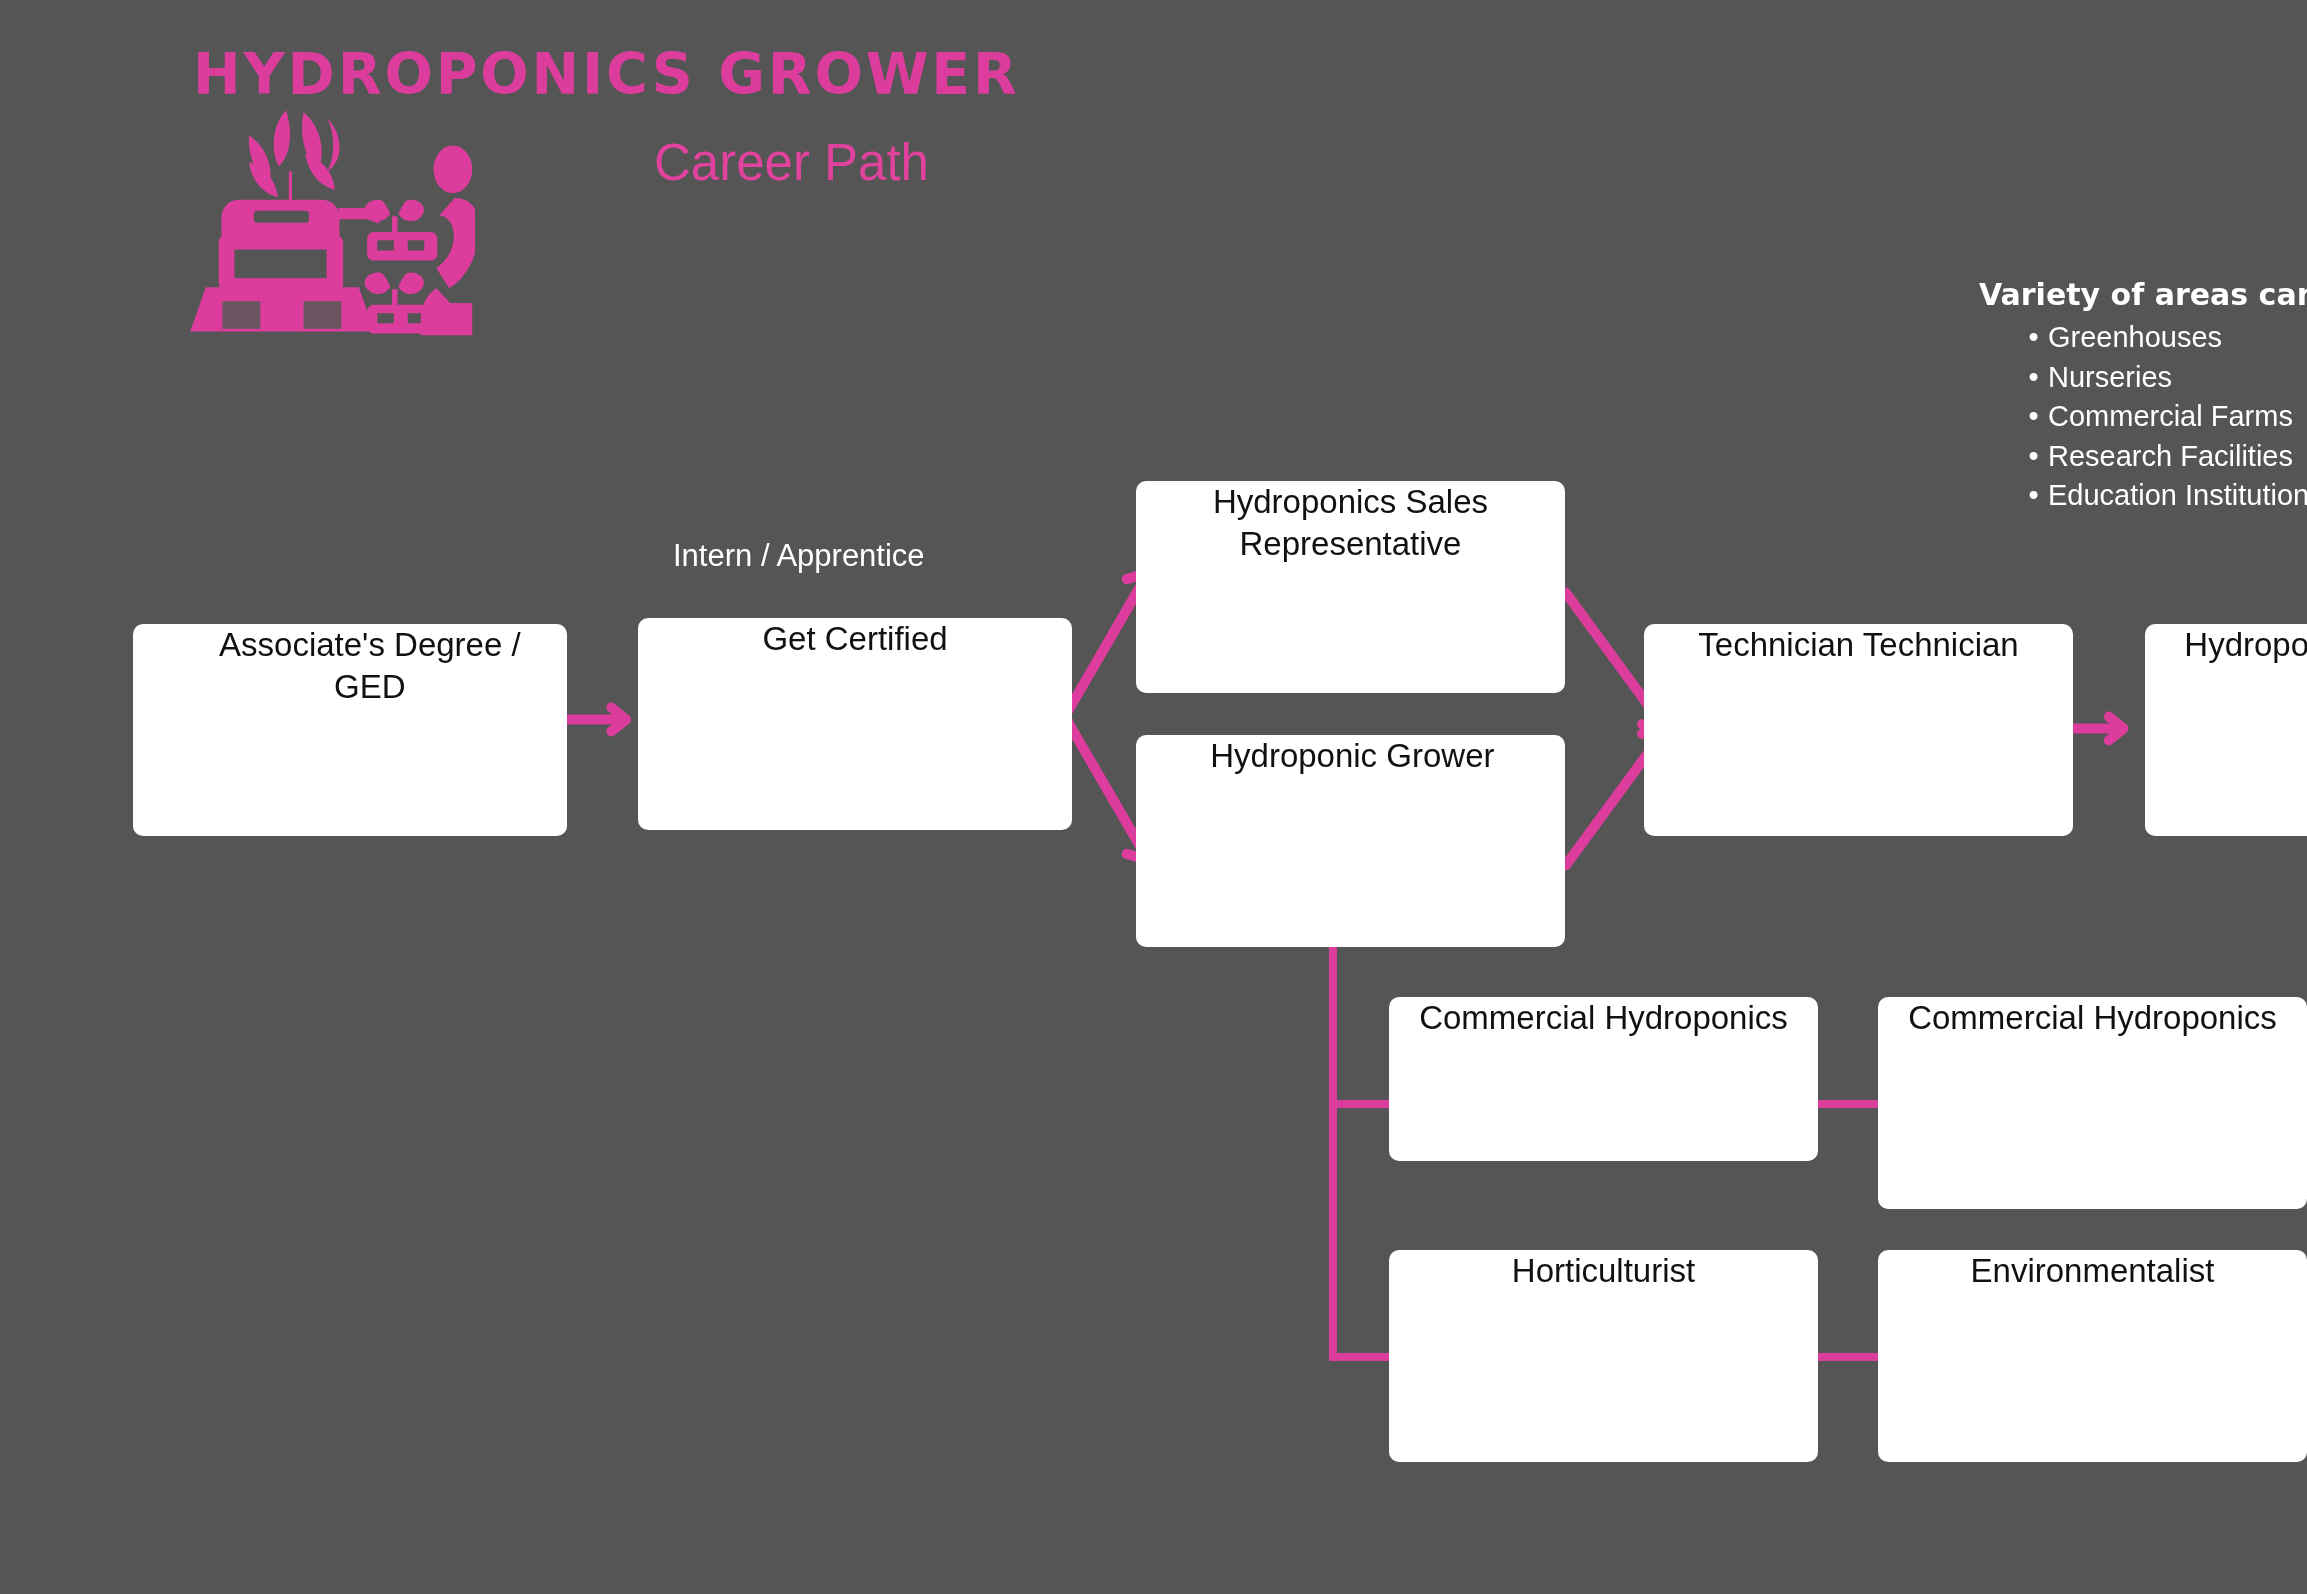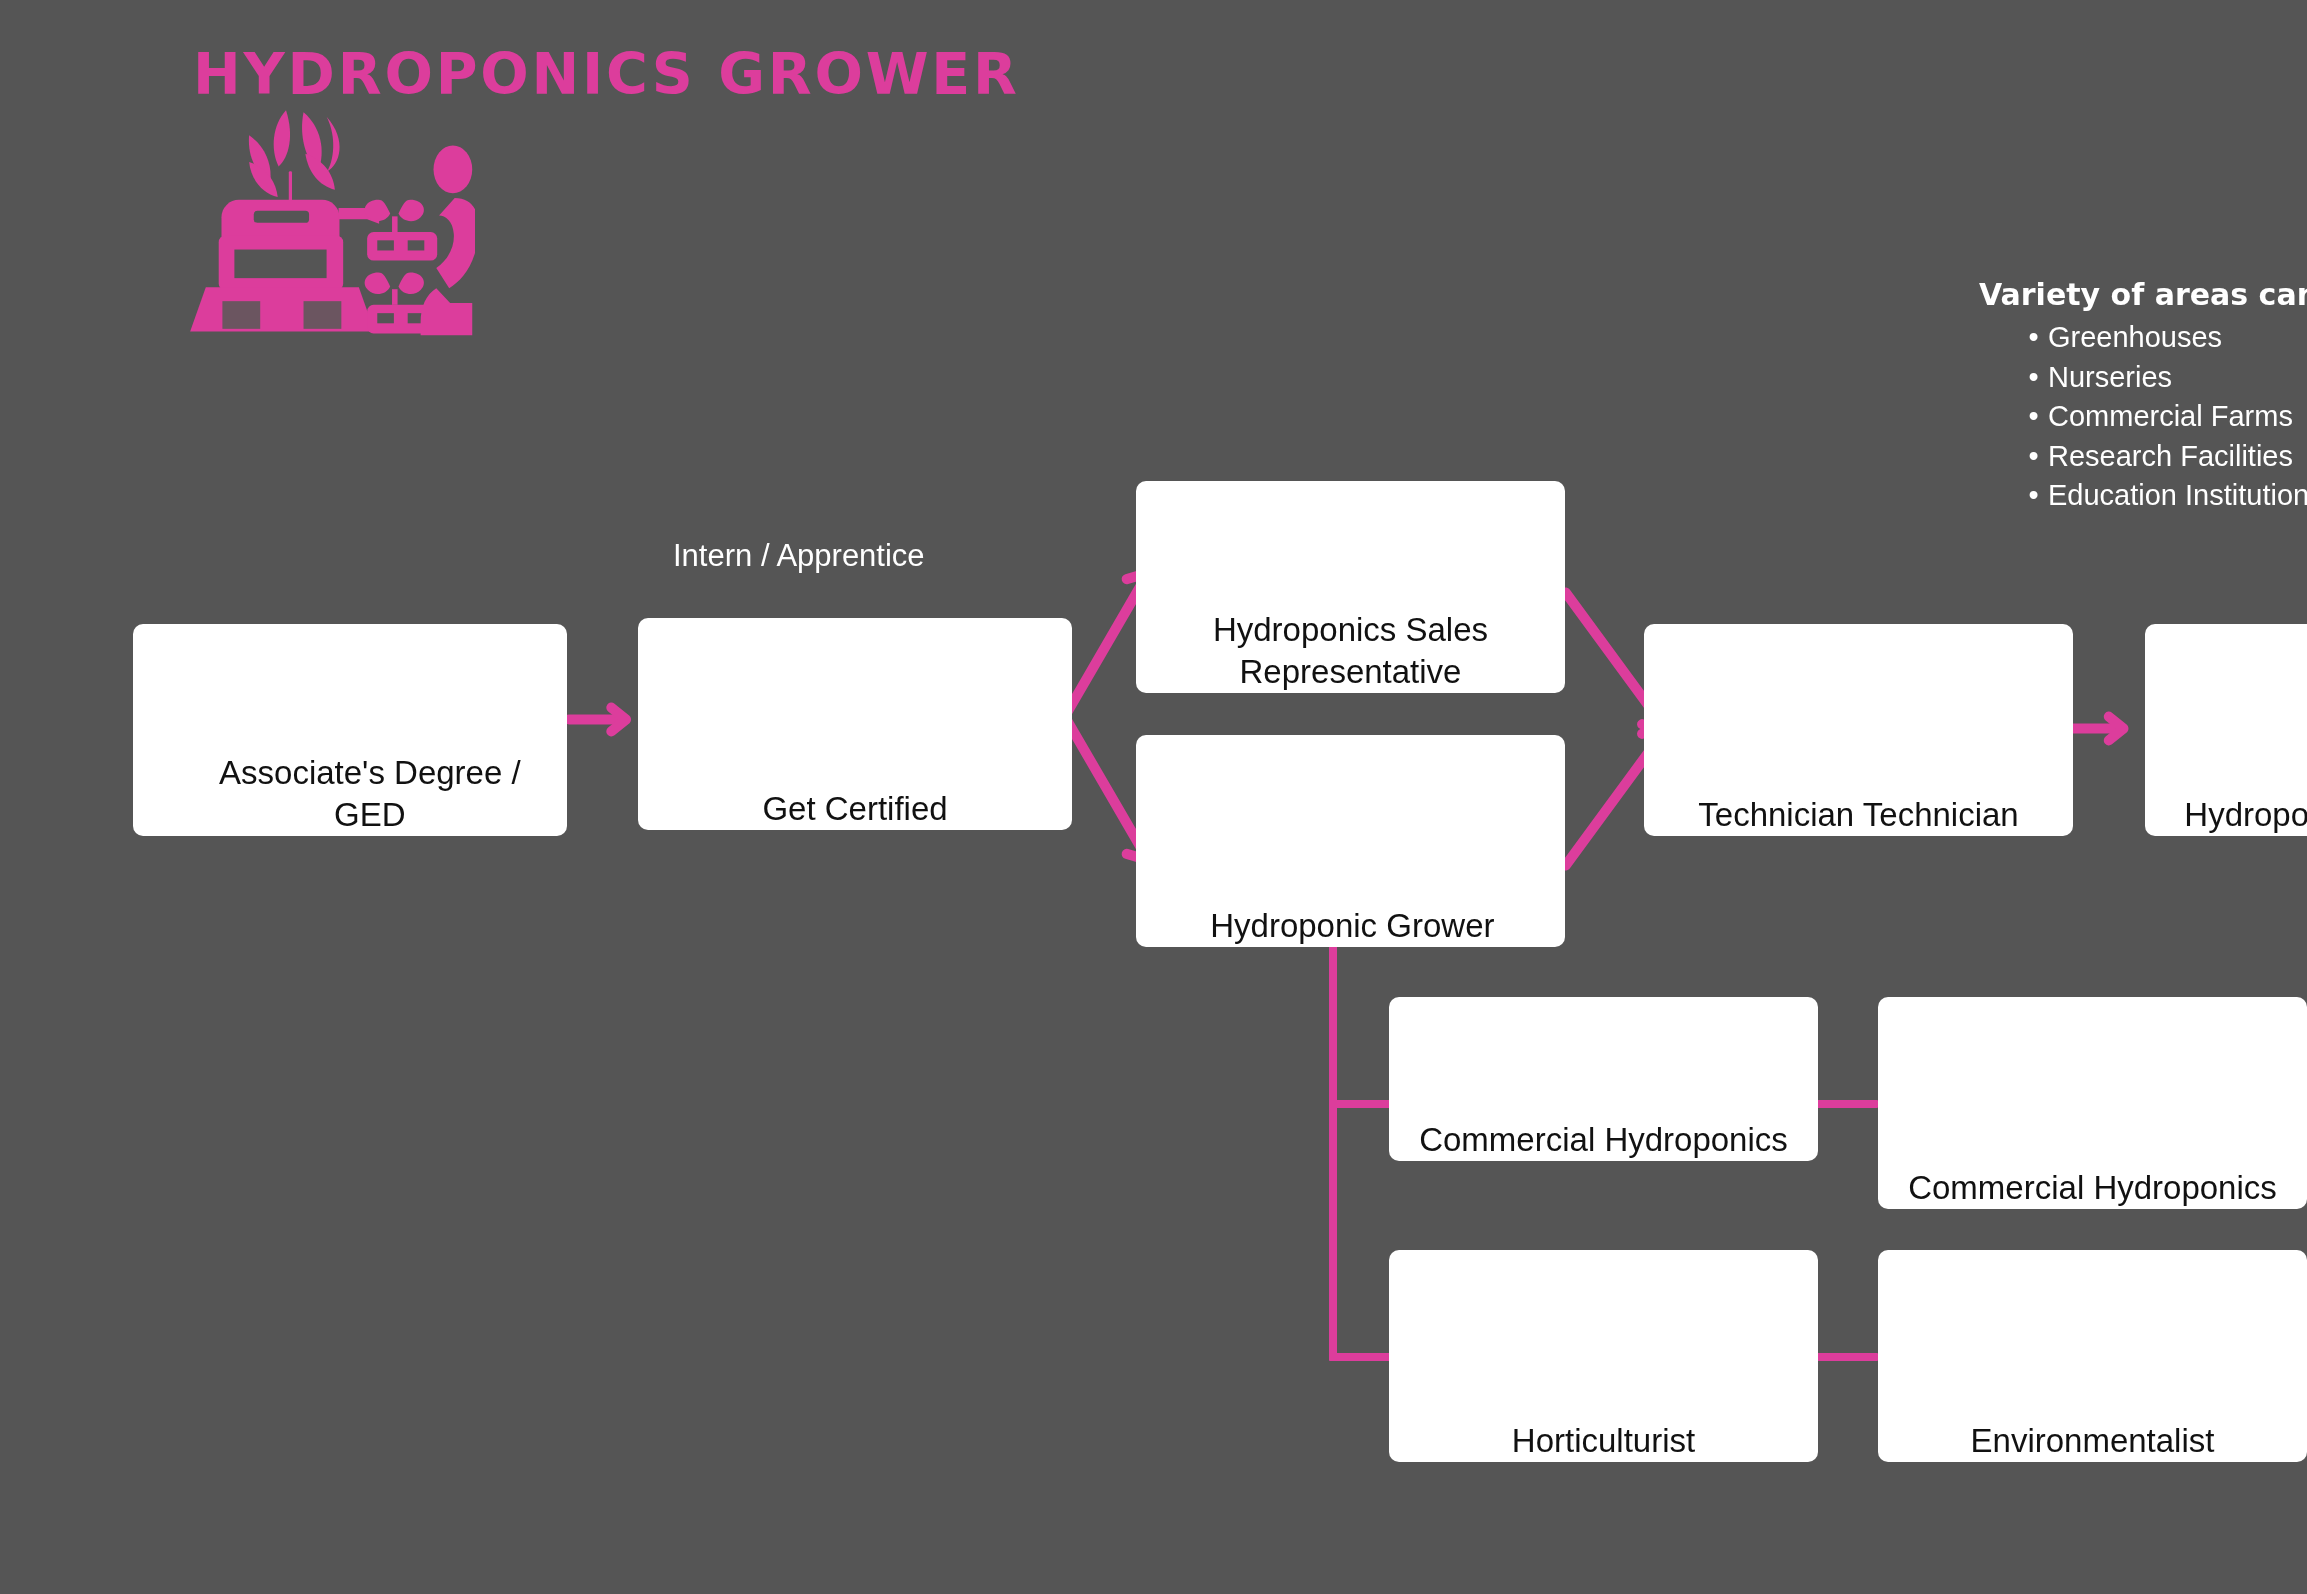--- a/index.html
+++ b/index.html
@@ -41,39 +41,40 @@
     margin-bottom:6.5px;position:relative;
     font-family:"Liberation Sans", sans-serif;
   }
   #areas-list li:before{
     content:"\2022";position:absolute;left:-19.4px;top:0;font-size:29px;color:#ffffff;
   }
 
   
   .node{
     position:absolute;background:#ffffff;border-radius:10px;
-    display:flex;align-items:flex-end;justify-content:center;
+    display:flex;align-items:flex-start;justify-content:center;
     text-align:center;color:#111111;
     font-family:"Liberation Sans", sans-serif;
     font-size:33px;line-height:1.28;
     padding:0 8.3px;box-sizing:border-box;
   }
   .node span{display:block;}
 
   
   .hline{position:absolute;background:#DC3D9C;height:8.3px;border-radius:0.9px;}
   .vline{position:absolute;background:#DC3D9C;width:8.3px;border-radius:0.9px;}
   svg.conn{position:absolute;overflow:visible;pointer-events:none;}
 </style>
 </head>
 <body>
 
 <div id="stage">
 
   <div id="header-title">HYDROPONICS GROWER</div>
+  <div id="header-subtitle">Career Path</div>
 
   <svg id="header-illustration" viewBox="0 0 640 540">
     <g fill="#DC3D9C">
 
       <path d="M230 18 C200 50 196 104 214 140 C236 120 248 74 230 18 Z"></path>
       <path d="M150 72 C146 116 164 156 196 172 C200 134 184 96 150 72 Z"></path>
       <path d="M150 130 C154 168 178 198 212 206 C208 170 186 142 150 130 Z"></path>
       <path d="M268 22 C258 72 272 124 300 150 C316 106 306 54 268 22 Z"></path>
       <path d="M318 32 C336 66 338 116 320 150 C346 136 364 84 318 32 Z"></path>
       <path d="M272 112 C278 152 302 182 336 190 C332 152 308 124 272 112 Z"></path>

